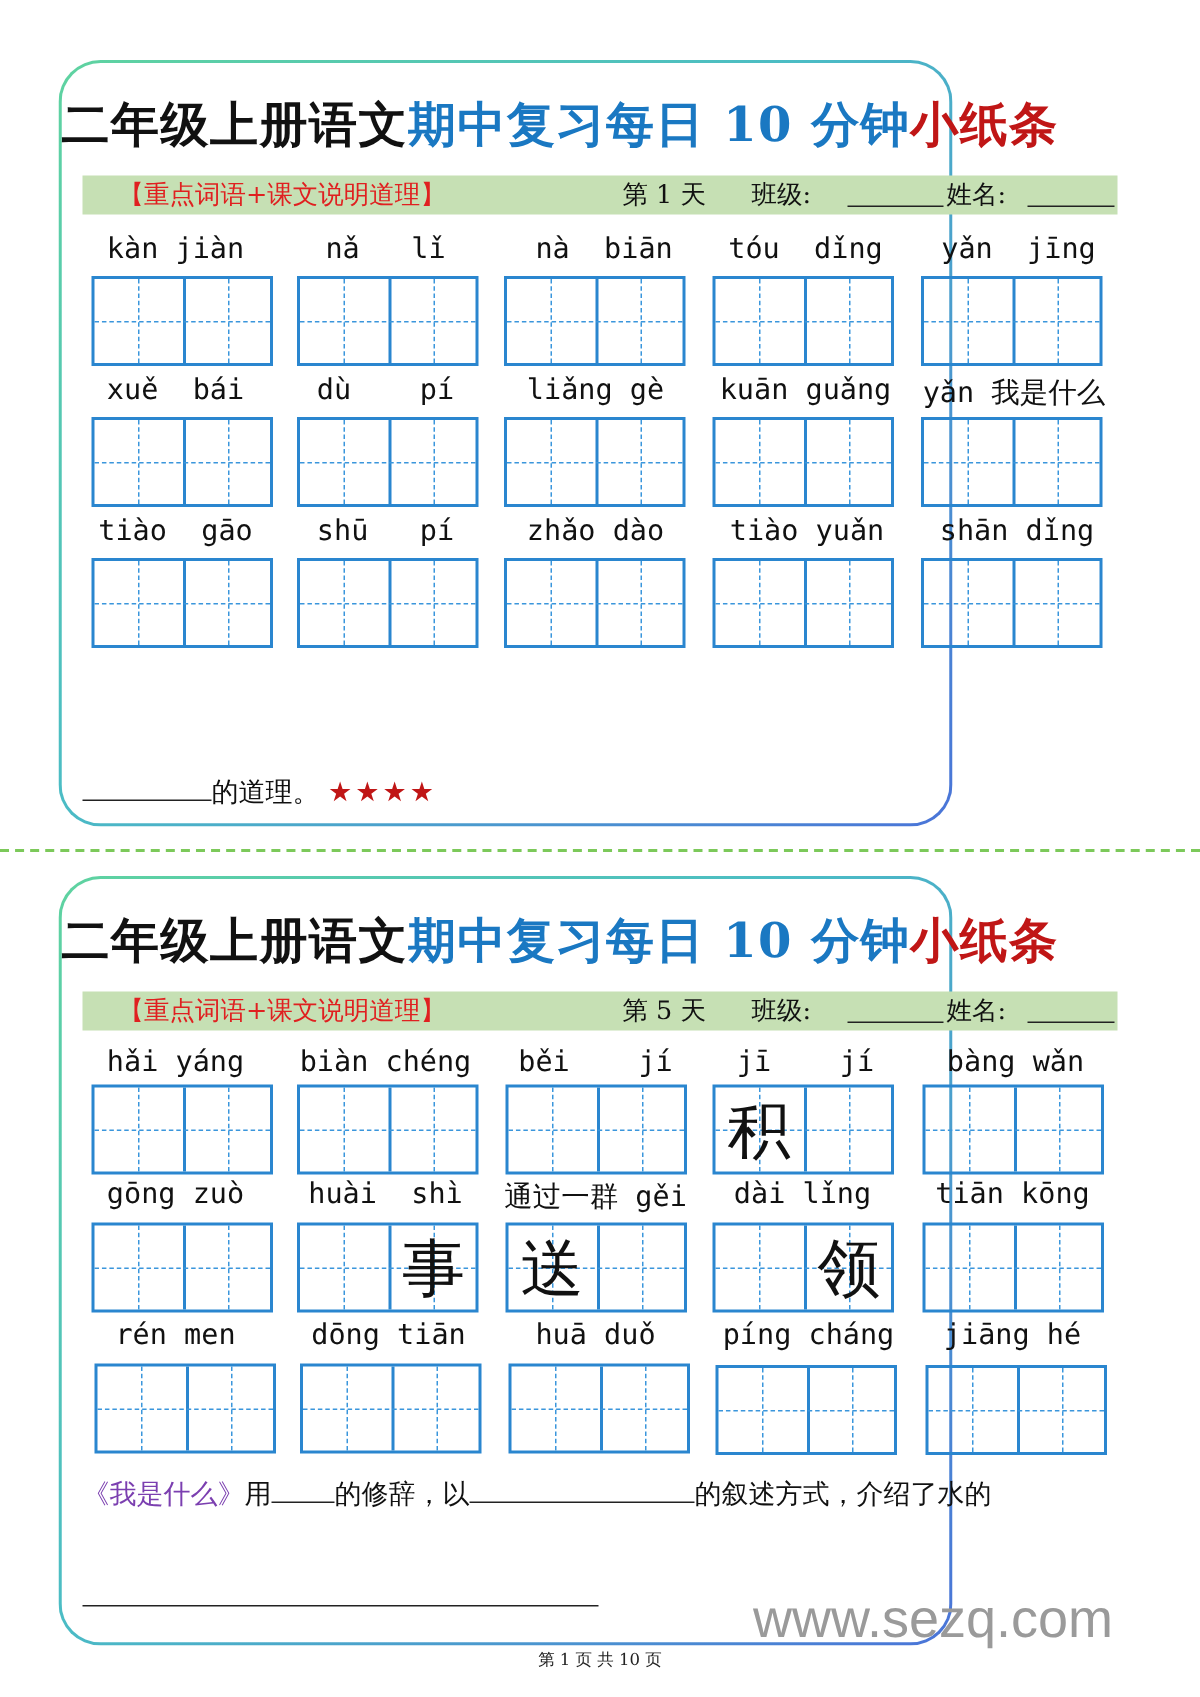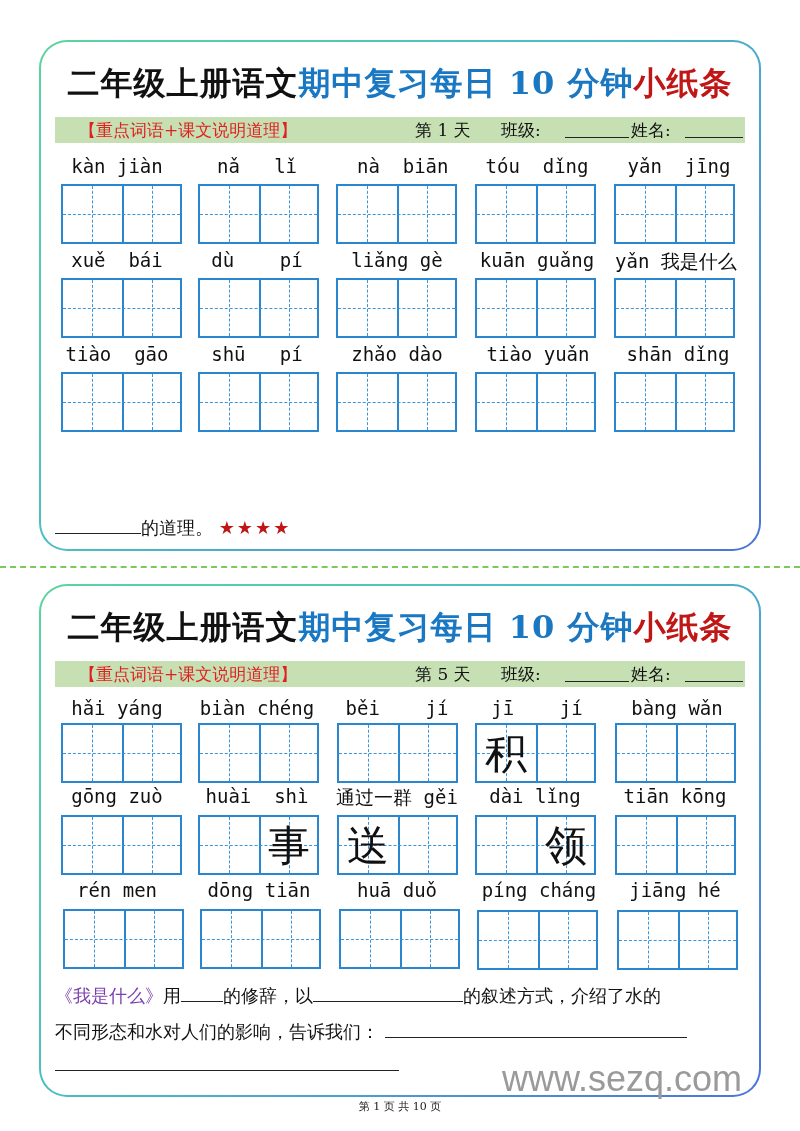--- a/index.html
+++ b/index.html
@@ -1,18 +1,18 @@
 <!DOCTYPE html>
 <html><head>
 <meta charset="utf-8">
 <style>
   html, body { margin:0; padding:0; background:#ffffff; }
   body { width:800px; height:1131px; position:relative; overflow:hidden;
          font-family:"DejaVu Serif", serif; color:#111; }
-  .card { position:absolute; left:39px; width:722px; border-radius:28px;
+  .card { position:absolute; left:39px; width:596px; border-radius:28px;
           box-sizing:border-box; background:#fff;
           border:2px solid transparent;
           background-image: linear-gradient(#fff,#fff), linear-gradient(135deg,#5fd3a0 0%,#4bbcc5 45%,#4a74d8 100%);
           background-origin:border-box; background-clip:padding-box,border-box; }
   .card1 { top:40px; height:511px; }
   .card2 { top:584px; height:513px; }
   .title { position:absolute; left:0; right:0; top:20px; text-align:center;
            font-family:"DejaVu Serif", serif; font-weight:bold; font-size:32px; letter-spacing:1px;
            white-space:nowrap; }
   .title .t-black { color:#111; }
@@ -353,18 +353,17 @@
   <div class="box" style="left:576px;top:324px">
       <div class="mid"></div>
       <div class="vd1"></div>
       <div class="vd2"></div>
       <div class="hd"></div>
       <span class="ch l"></span>
       <span class="ch r"></span>
     </div>
 
   <div class="para" style="top:397px"><span class="book">《我是什么》</span><span>用</span><span class="blank" style="width:42px"></span><span>的修辞，以</span><span class="blank" style="width:150px"></span><span>的叙述方式，介绍了水的</span></div>
-  <div class="para" style="top:433px"><span>不同形态和水对人们的影响，告诉我们：</span> <span class="blank" style="width:302px"></span></div>
   <div class="para" style="top:466px"><span class="blank" style="width:344px"></span></div>
 </div>
 
 <div class="watermark">www.sezq.com</div>
 <div class="footer">第 1 页 共 10 页</div>
 
 </body></html>

